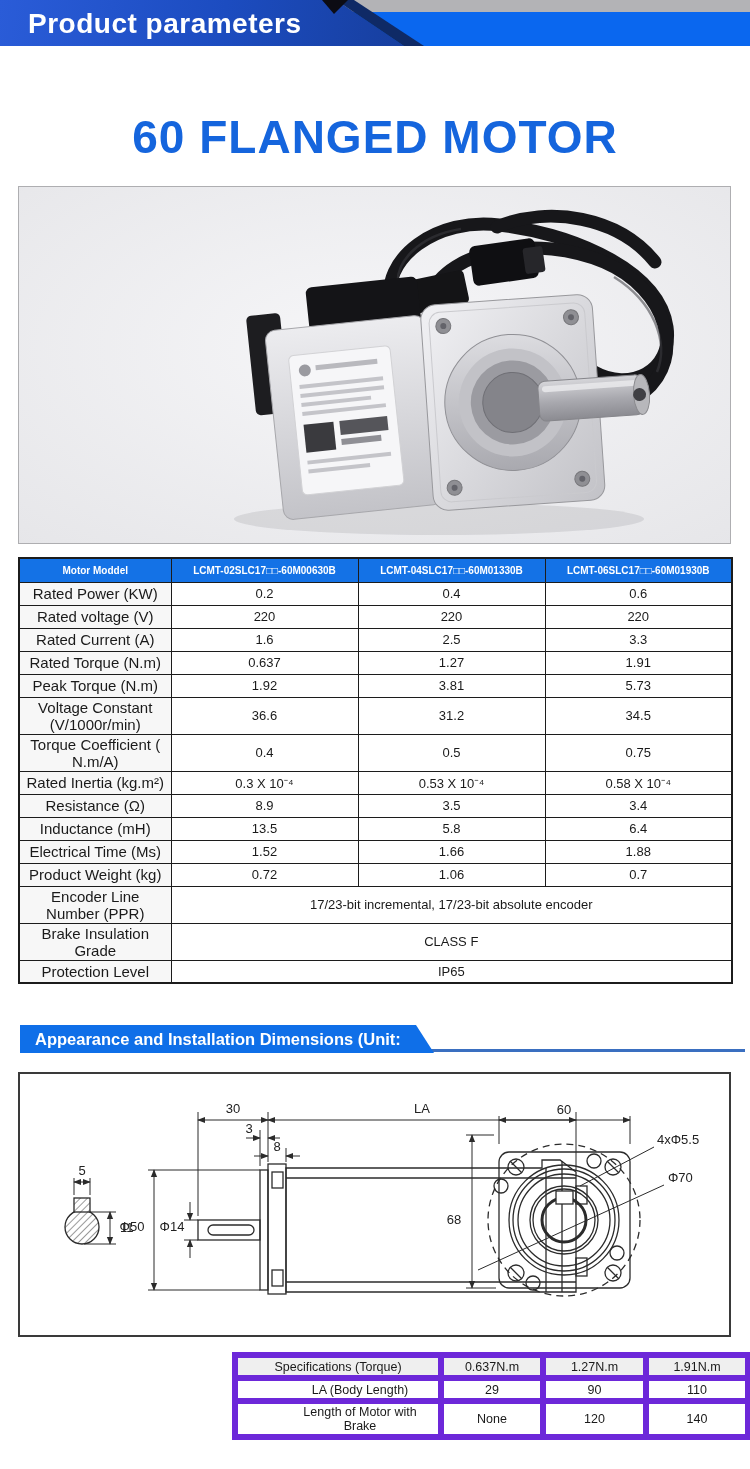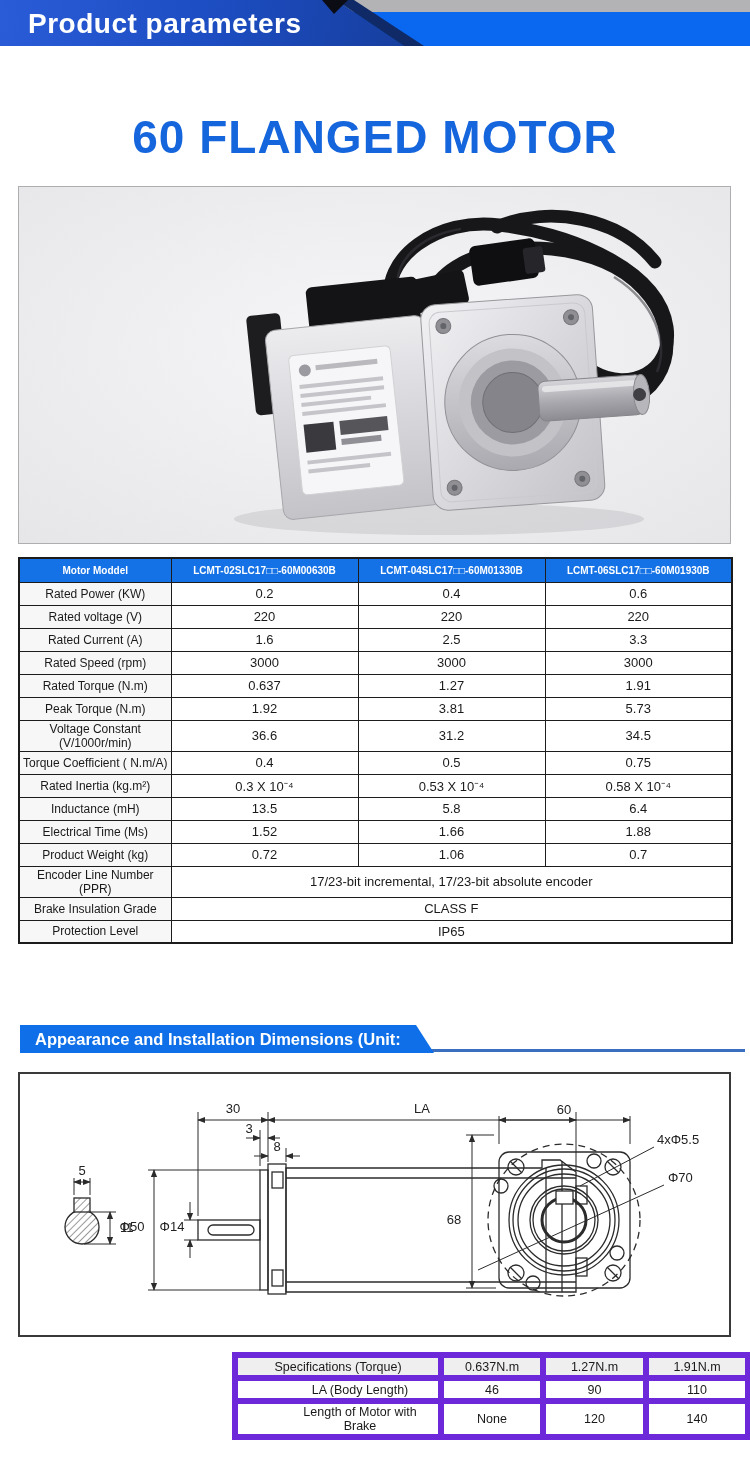--- a/index.html
+++ b/index.html
@@ -27,21 +27,21 @@
   .photo-box { position:absolute; left:18px; top:186px; width:713px; height:358px;
                border:1px solid #aeaeb1; background:#eeeef0; }
   .photo-box svg { display:block; width:100%; height:100%; }
 
   
   table { border-collapse:collapse; table-layout:fixed; background:#fff; }
   .spec-table { position:absolute; left:18px; top:557px; width:713px; border:2px solid #1c1c1c; }
   .spec-table th, .spec-table td { border:1px solid #1c1c1c; text-align:center; vertical-align:middle; padding:1px 3px; }
   .spec-table thead th { background:#1472e6; color:#fff; font-weight:bold; font-size:10px; height:24px; }
   .spec-table td { font-size:13px; height:23px; }
-  .spec-table td.lbl { font-size:12px; background:#f7f7f7; }
+  .spec-table td.lbl { font-size:15px; background:#f7f7f7; }
 
   
   .section-underline { position:absolute; left:20px; top:1049px; width:725px; height:3px; background:#3a6fc0; }
   .section-banner { position:absolute; left:20px; top:1025px; width:414px; height:28px; background:#0f6fe8;
                     clip-path:polygon(0 0,calc(100% - 18px) 0,100% 100%,0 100%); z-index:2; }
   .section-banner span { display:block; padding-left:15px; line-height:28px; font-size:16.5px; font-weight:bold; color:#fff; }
 
   
   .drawing-box { position:absolute; left:18px; top:1072px; width:713px; height:265px;
                  border:2px solid #3a3a3a; background:#fff; }
@@ -187,26 +187,20 @@
           <td>220</td>
           <td>220</td>
         </tr>
         <tr>
           <td class="lbl">Rated Current (A)</td>
           <td>1.6</td>
           <td>2.5</td>
           <td>3.3</td>
         </tr>
         <tr>
-          <td class="lbl">Rated Speed (rpm)</td>
-          <td>3000</td>
-          <td>3000</td>
-          <td>3000</td>
-        </tr>
-        <tr>
           <td class="lbl">Rated Torque (N.m)</td>
           <td>0.637</td>
           <td>1.27</td>
           <td>1.91</td>
         </tr>
         <tr>
           <td class="lbl">Peak Torque (N.m)</td>
           <td>1.92</td>
           <td>3.81</td>
           <td>5.73</td>
@@ -221,20 +215,26 @@
           <td class="lbl">Torque Coefficient ( N.m/A)</td>
           <td>0.4</td>
           <td>0.5</td>
           <td>0.75</td>
         </tr>
         <tr>
           <td class="lbl">Rated Inertia (kg.m²)</td>
           <td>0.3 X 10⁻⁴</td>
           <td>0.53 X 10⁻⁴</td>
           <td>0.58 X 10⁻⁴</td>
+        </tr>
+        <tr>
+          <td class="lbl">Resistance (Ω)</td>
+          <td>8.9</td>
+          <td>3.5</td>
+          <td>3.4</td>
         </tr>
         <tr>
           <td class="lbl">Inductance (mH)</td>
           <td>13.5</td>
           <td>5.8</td>
           <td>6.4</td>
         </tr>
         <tr>
           <td class="lbl">Electrical Time (Ms)</td>
           <td>1.52</td>
@@ -402,21 +402,21 @@
       <tr>
         <th>Specifications (Torque)</th>
         <th>0.637N.m</th>
         <th>1.27N.m</th>
         <th>1.91N.m</th>
       </tr>
     </thead>
     <tbody id="dim-rows">
         <tr>
           <td class="lbl">LA (Body Length)</td>
-          <td>46</td>
+          <td>29</td>
           <td>90</td>
           <td>110</td>
         </tr>
         <tr>
           <td class="lbl">Length of Motor with Brake</td>
           <td>None</td>
           <td>120</td>
           <td>140</td>
         </tr>
       </tbody>

